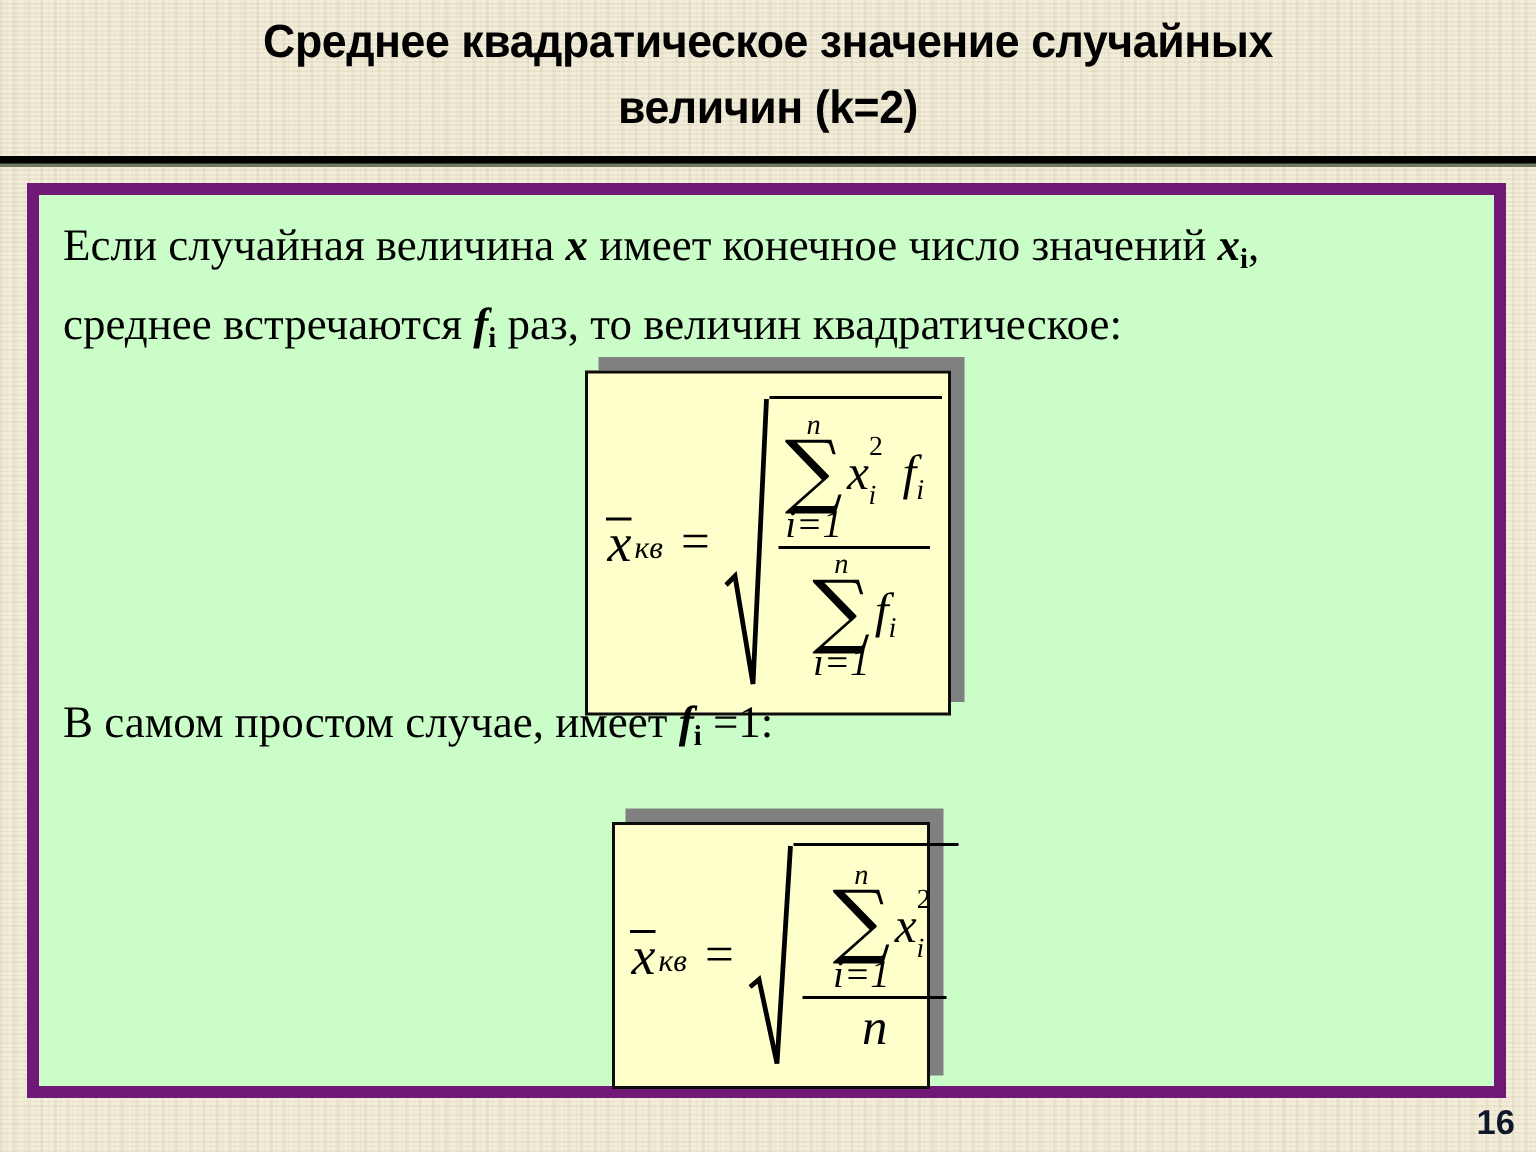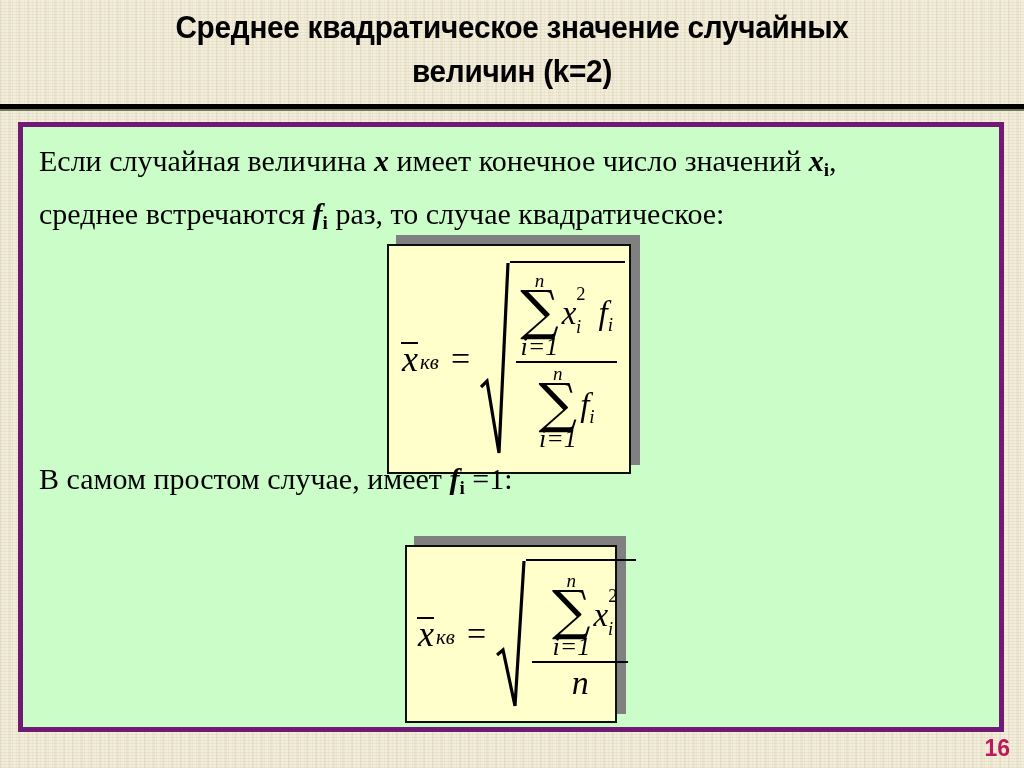--- a/index.html
+++ b/index.html
@@ -50,21 +50,21 @@
   }
 
   
   #content-panel {
     position: absolute;
     left: 18px;
     top: 122px;
     width: 986px;
     height: 610px;
     background: #cbfdc9;
-    border: 5px solid #701a75;
+    border: 8px solid #701a75;
     box-sizing: border-box;
   }
 
   
   .para {
     position: absolute;
     color: #000000;
     font-size: 30px;
     line-height: 44px;
     white-space: nowrap;
@@ -240,40 +240,40 @@
   .den-n { font-style: italic; font-size: 34px; }
 
   
   #page-number {
     position: absolute;
     right: 14px;
     bottom: 6px;
     font-family: "Liberation Sans", "DejaVu Sans", sans-serif;
     font-weight: bold;
     font-size: 23px;
-    color: #be185d;
+    color: #0f172a;
   }
 </style>
 </head>
 <body>
 
 <div id="title-area">
   <div class="title-line">Среднее квадратическое значение случайных</div>
   <div class="title-line">величин (k=2)</div>
 </div>
 <div id="title-rule"></div>
 
 <div id="content-panel">
 
   <div class="para" id="para-intro">
     <div>
       <span>Если случайная величина </span><span class="mathvar">x</span><span> имеет конечное число значений </span><span class="mathvar"><span>x</span><sub>i</sub></span><span>,</span>
     </div>
     <div>
-      <span>среднее встречаются </span><span class="mathvar"><span>f</span><sub>i</sub></span><span>  раз, то случае квадратическое:</span>
+      <span>среднее встречаются </span><span class="mathvar"><span>f</span><sub>i</sub></span><span>  раз, то величин квадратическое:</span>
     </div>
   </div>
 
   <div class="formula-wrap" id="formula-1-wrap">
     <div class="formula-shadow" id="formula-1-shadow"></div>
     <div class="formula-box" id="formula-1-box">
       <div class="eq" id="eq-1">
 
         <div class="lhs">
           <span class="xbar"><span class="bar"></span><span>x</span></span>

